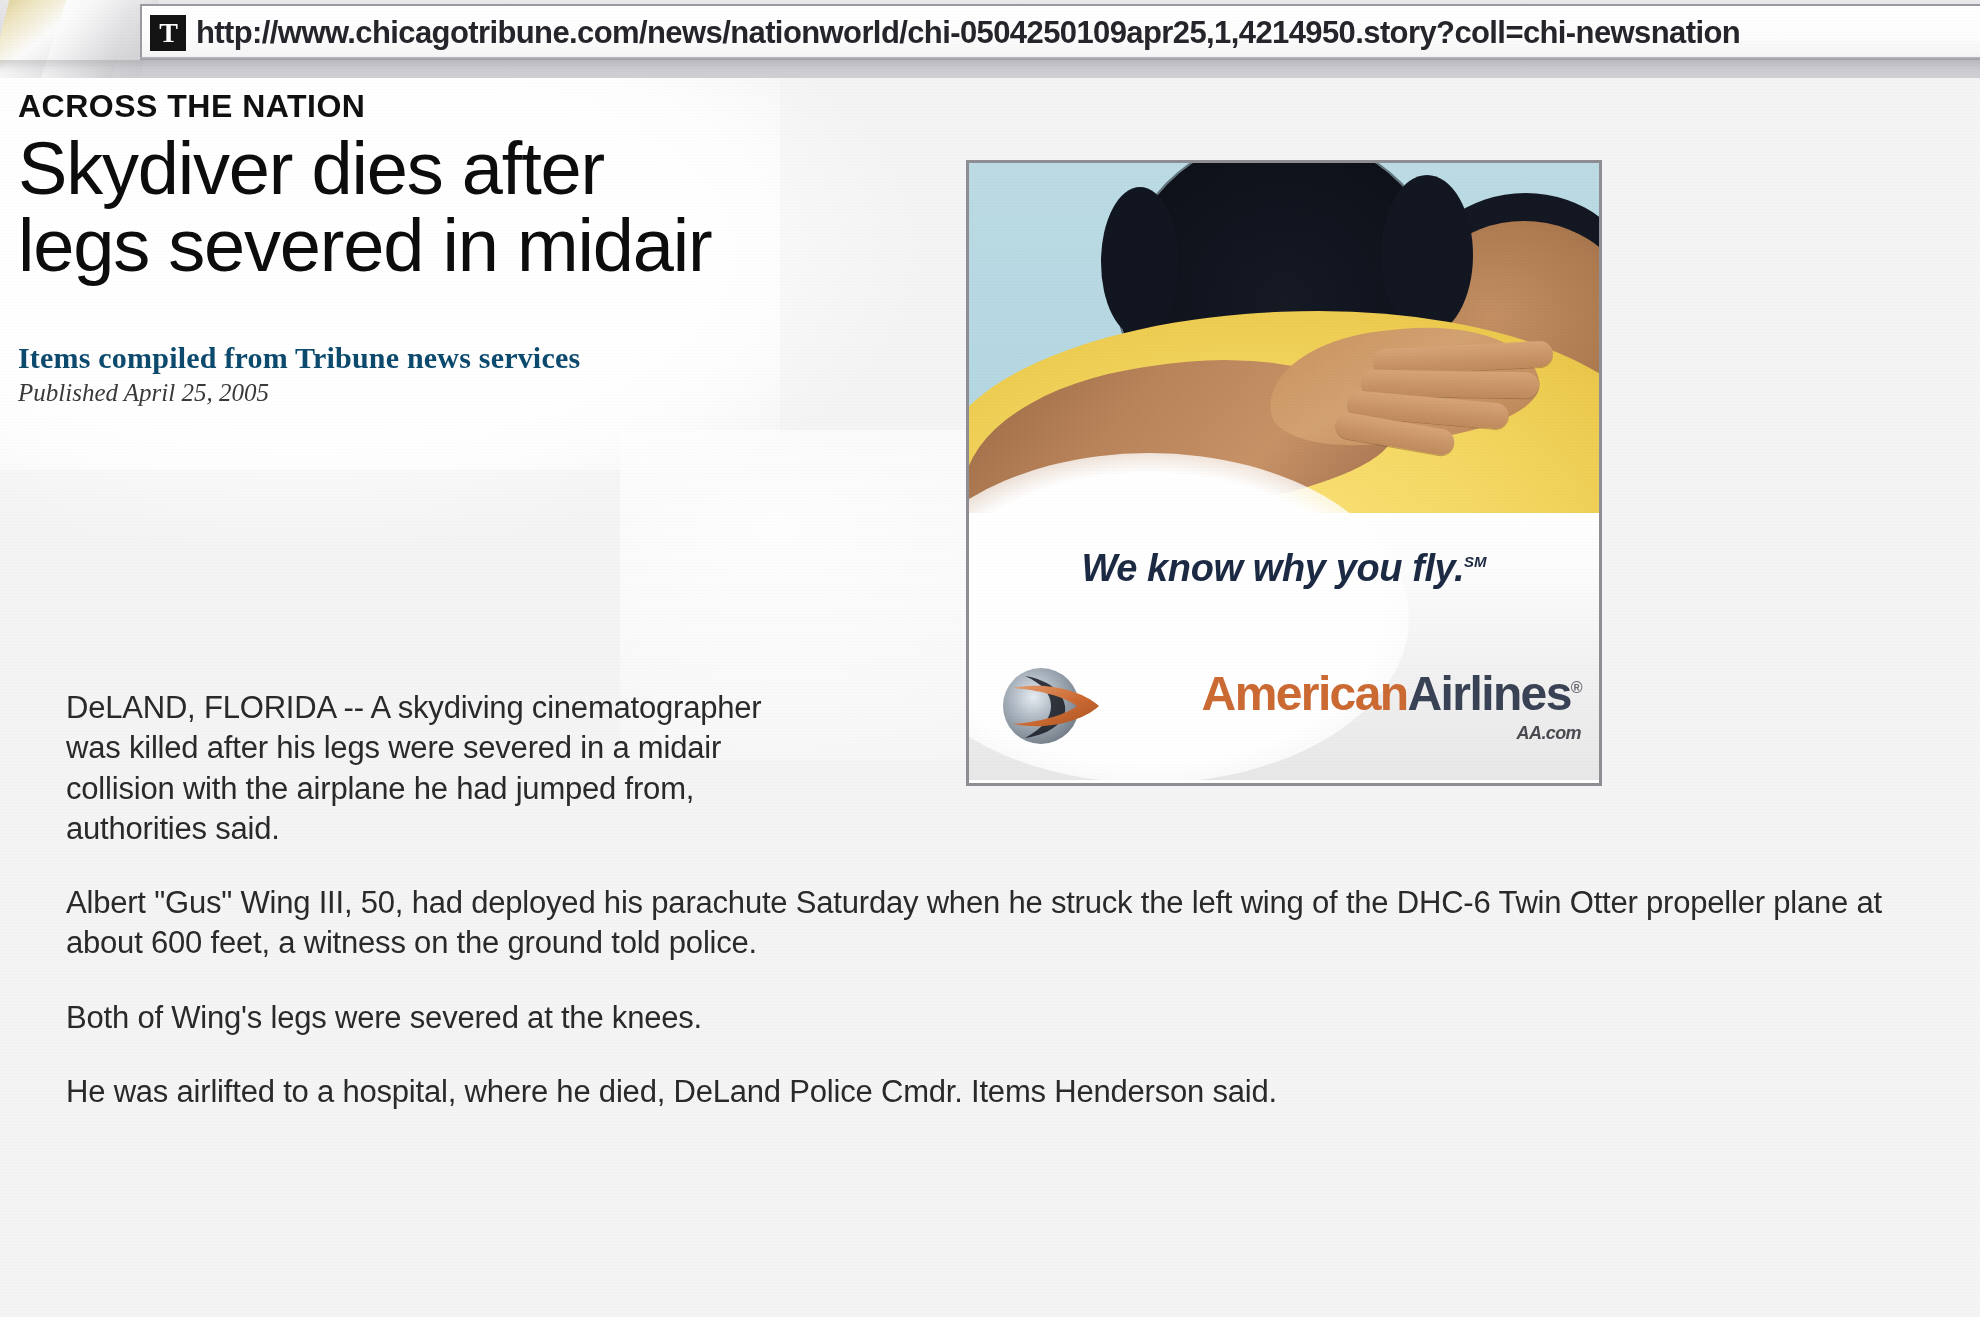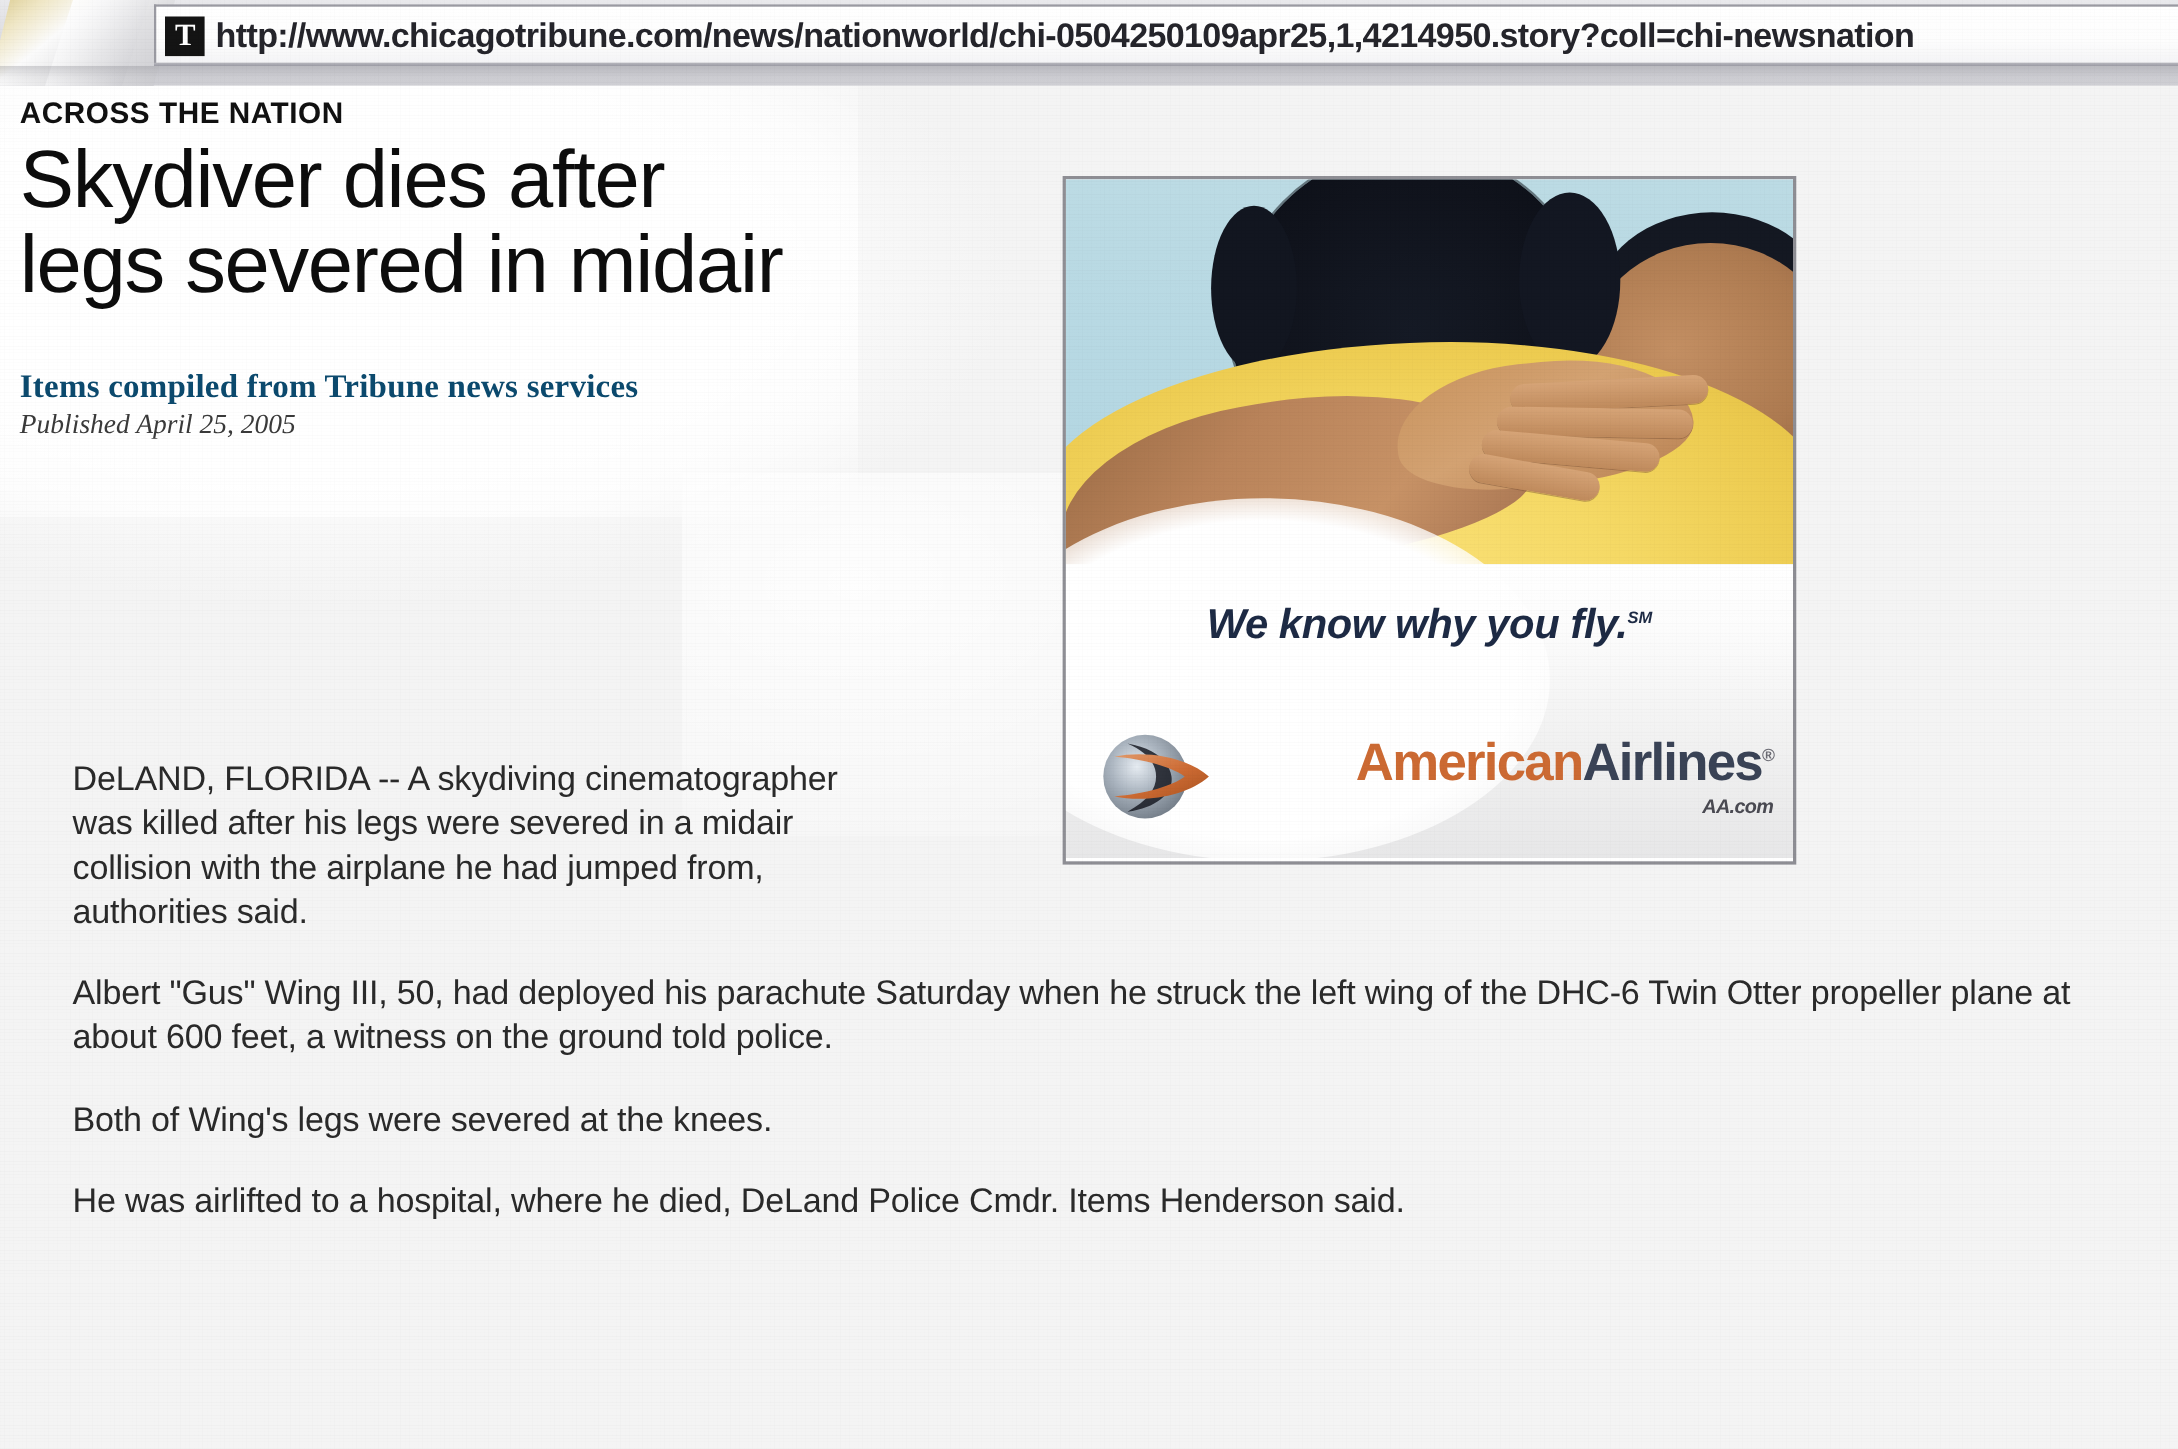--- a/index.html
+++ b/index.html
@@ -111,21 +111,21 @@
   }
 
   
   #article {
     position: absolute;
     left: 18px; top: 88px;
     width: 930px;
     z-index: 4;
   }
   #kicker {
-    font-size: 27px;
+    font-size: 32px;
     font-weight: 700;
     letter-spacing: 0.5px;
     color: #111111;
     font-family: "Liberation Sans", sans-serif;
     margin: 0 0 6px 0;
     text-transform: uppercase;
   }
   #headline {
     margin: 0;
     font-size: 74px;
@@ -177,21 +177,20 @@
 
   
   #ad {
     position: absolute;
     left: 966px; top: 160px;
     width: 630px; height: 620px;
     border: 3px solid #8e8e94;
     background: #ffffff;
     overflow: hidden;
     z-index: 5;
-    padding-left: 31px;
   }
   .ad-photo {
     position: absolute;
     left: 0; top: 0;
     width: 100%; height: 350px;
     background: linear-gradient(180deg, #bcdbe4 0%, #b6d8e3 55%, #b0d4e0 100%);
     overflow: hidden;
   }
   
   .ad-hair {

